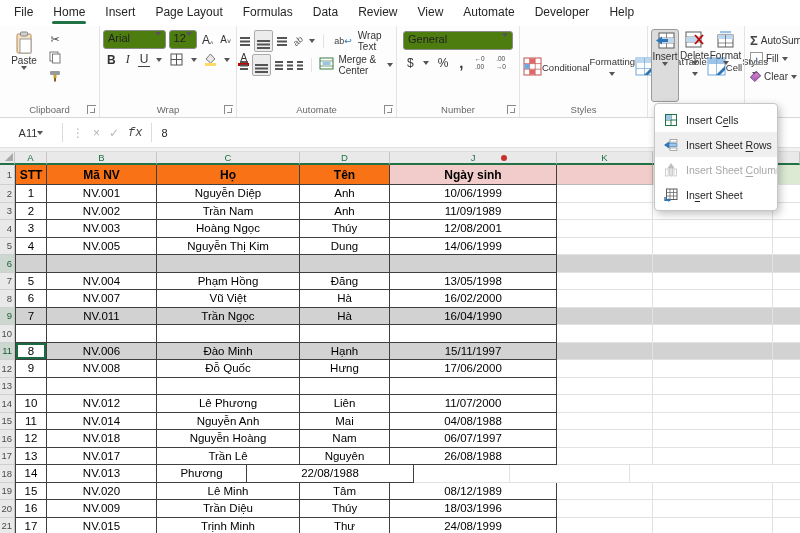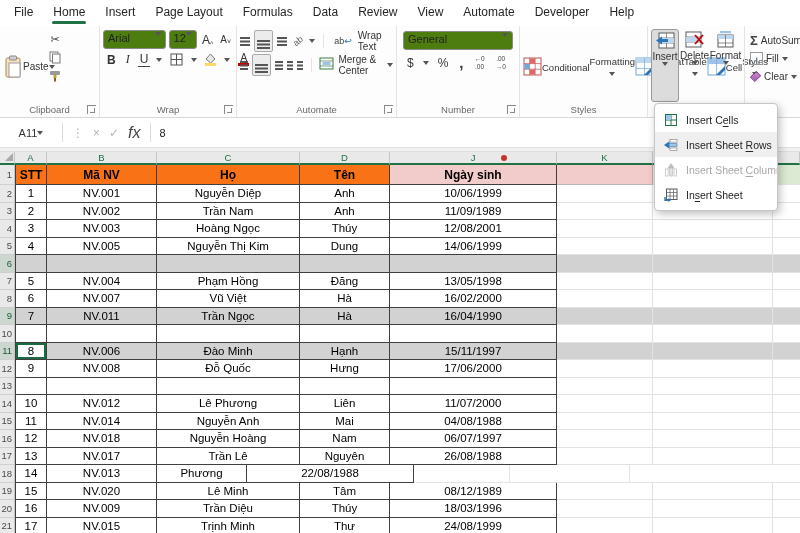--- a/index.html
+++ b/index.html
@@ -13,21 +13,21 @@
 
 .ribbon{height:92px;border-bottom:1px solid #d8d8d8;display:flex;background:#fdfdfd}
 .group{position:relative;border-right:1px solid #e4e4e4;display:flex;flex-direction:column;flex-shrink:0}
 .gbody{flex:1;padding:4px 3px 0;display:flex}
 .glabel{height:15px;font-size:9.5px;color:#696969;display:flex;align-items:center;justify-content:center;position:relative}
 .launcher{position:absolute;right:3px;bottom:3px;width:9px;height:9px;border-left:1px solid #8a8a8a;border-top:1px solid #8a8a8a}
 .launcher::after{content:"";position:absolute;right:1px;bottom:1px;width:4px;height:4px;border-right:1.5px solid #8a8a8a;border-bottom:1.5px solid #8a8a8a}
 .chev{display:inline-block;width:0;height:0;border-left:3.5px solid transparent;border-right:3.5px solid transparent;border-top:4px solid #555;vertical-align:middle}
 .combo{border:1px solid #8a8a8a;border-radius:3px;background:#4d7c0f;font-size:11px;color:#222;display:flex;align-items:flex-start;justify-content:space-between;padding:1px 4px;height:19px}
 .mini{display:flex;align-items:center;justify-content:center;height:15px;font-size:11px;color:#444}
-.paste-btn{width:42px;display:flex;flex-direction:row;align-items:center;font-size:10px;color:#333;padding-top:1px}
+.paste-btn{width:42px;display:flex;flex-direction:column;align-items:center;font-size:10px;color:#333;padding-top:1px}
 .clipcol{display:flex;flex-direction:column;justify-content:flex-start;gap:3px;padding:2px 0 0 4px}
 .f-row{display:flex;align-items:center;gap:3px}
 .tgl{font-size:12px;color:#333;padding:0 2px;display:flex;align-items:flex-end}
 .bars{display:inline-block;width:13px;height:2px;background:#555;box-shadow:0 3.5px 0 #555,0 7px 0 #555;margin-bottom:7px}
 .boxed{border:1px solid #ababab;background:#ececec;border-radius:2px;padding:2px 2px 0}
 .stylebtn{display:flex;flex-direction:row;align-items:center;justify-content:flex-start;font-size:9.5px;line-height:1.2;color:#333;flex:1;padding-top:2px;text-align:center}
 .cellbtn{display:flex;flex-direction:column;align-items:center;font-size:10px;color:#333;width:31px;padding-top:2px;border-radius:3px}
 .cellbtn.pressed{background:#dcdcdc;border:1px solid #9a9a9a}
 .edrow{display:flex;align-items:center;gap:3px;font-size:10px;color:#333;height:17px}
 .sigma{font-size:13px;color:#444;font-weight:600}
@@ -36,21 +36,21 @@
 .dec2{display:flex;flex-direction:column;align-items:center;font-size:6.5px;line-height:1.1;color:#444;padding:0 2px}
 .vdiv{width:1px;background:#e3e3e3;margin:2px 4px}
 .ubar{border-bottom:1.5px solid #444}
 .redbar{display:block;width:11px;height:3px;background:#c00000;margin-top:0px}
 .yelbar{display:block;width:11px;height:3px;background:#ffd966;margin-top:0px}
 
 .fbar{height:30px;display:flex;align-items:stretch;background:#fff;border-bottom:1px solid #e0e0e0}
 .namebox{width:62px;display:flex;align-items:center;justify-content:center;padding:0 5px;font-size:11px;color:#333}
 .fsep{width:1px;background:#dcdcdc;margin:5px 0}
 .fbicons{display:flex;align-items:center;gap:9px;padding:0 9px}
-.fx{font-family:Liberation Sans, sans-serif;font-style:italic;font-size:16px;color:#444}
+.fx{font-family:Liberation Mono, monospace;font-style:italic;font-size:12px;color:#444}
 .gray{color:#b5b5b5;font-size:12px}
 .fvalue{flex:1;display:flex;align-items:center;font-size:11px;color:#222;padding-left:9px}
 .gapstrip{height:4px;background:#f1f1f1;border-bottom:1px solid #dcdcdc}
 
 .grid{height:381px;overflow:hidden;position:relative;background:#fff}
 .colheads{display:flex;height:13px}
 .ch{background:#e9e9e9;border-right:1px solid #c6c6c6;border-bottom:2px solid #217346;font-size:9.5px;color:#1e7145;display:flex;align-items:center;justify-content:center;overflow:hidden}
 .ch.gutter{position:relative}
 .ch.gutter::after{content:"";position:absolute;right:1px;bottom:2px;width:0;height:0;border-bottom:8px solid #a9a9a9;border-left:8px solid transparent}
 .row{display:flex;height:17.5px}

